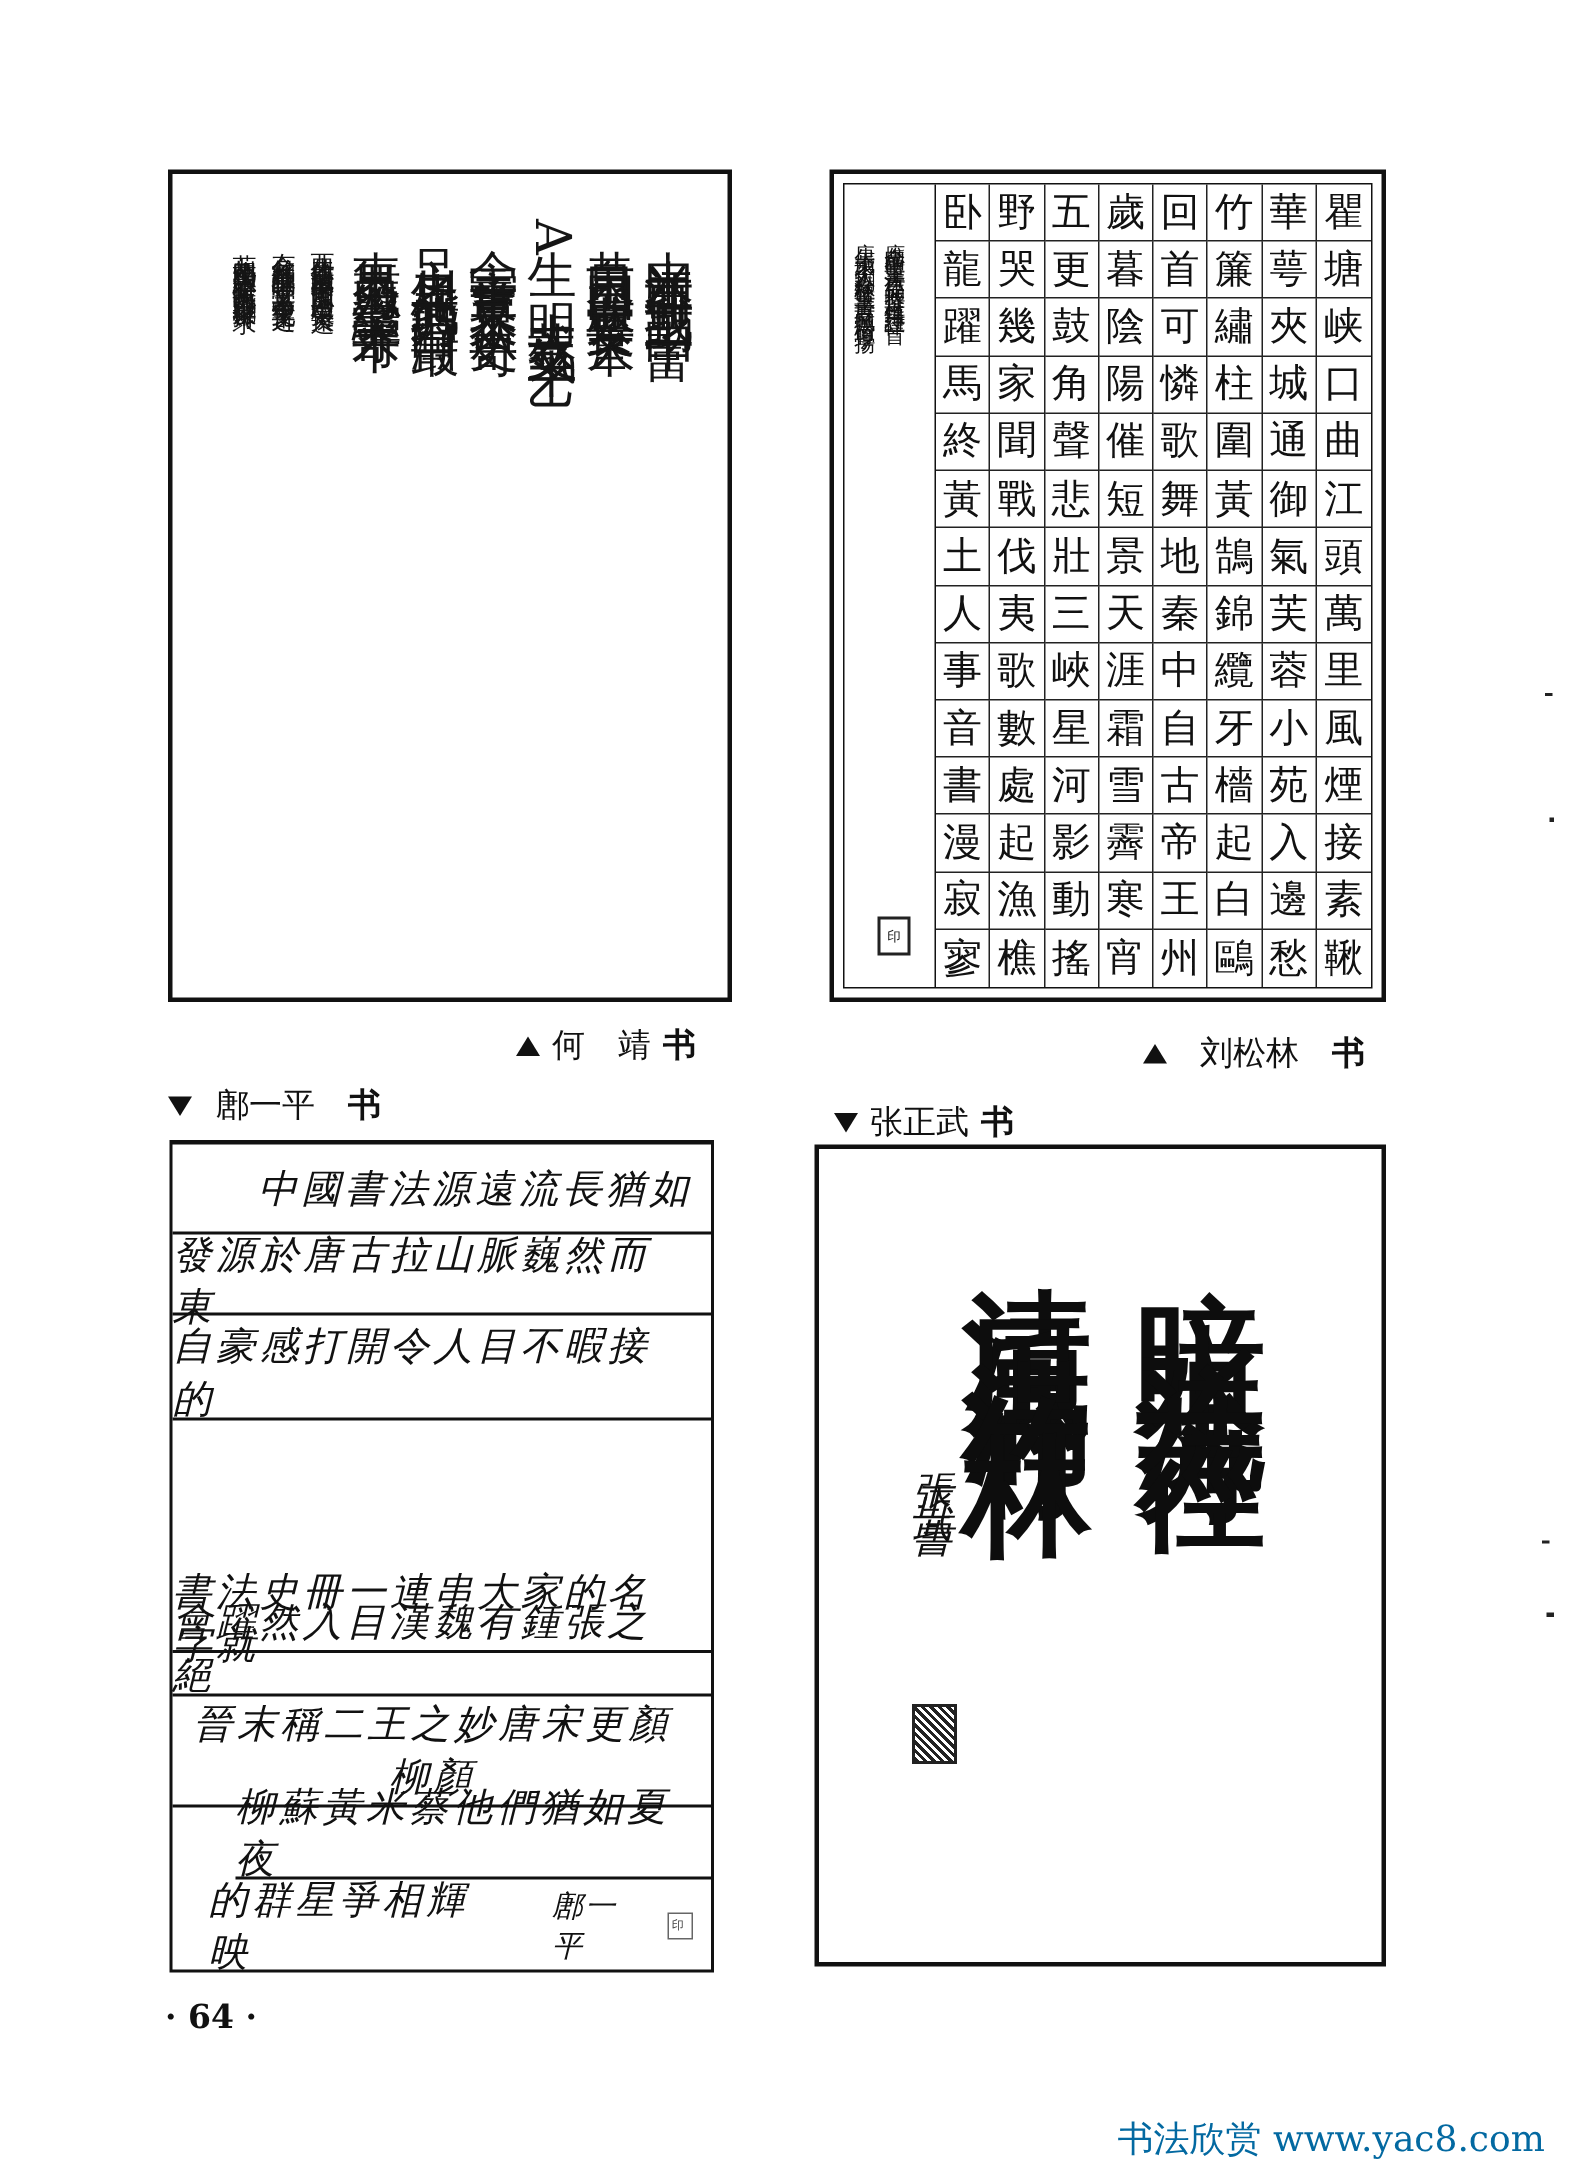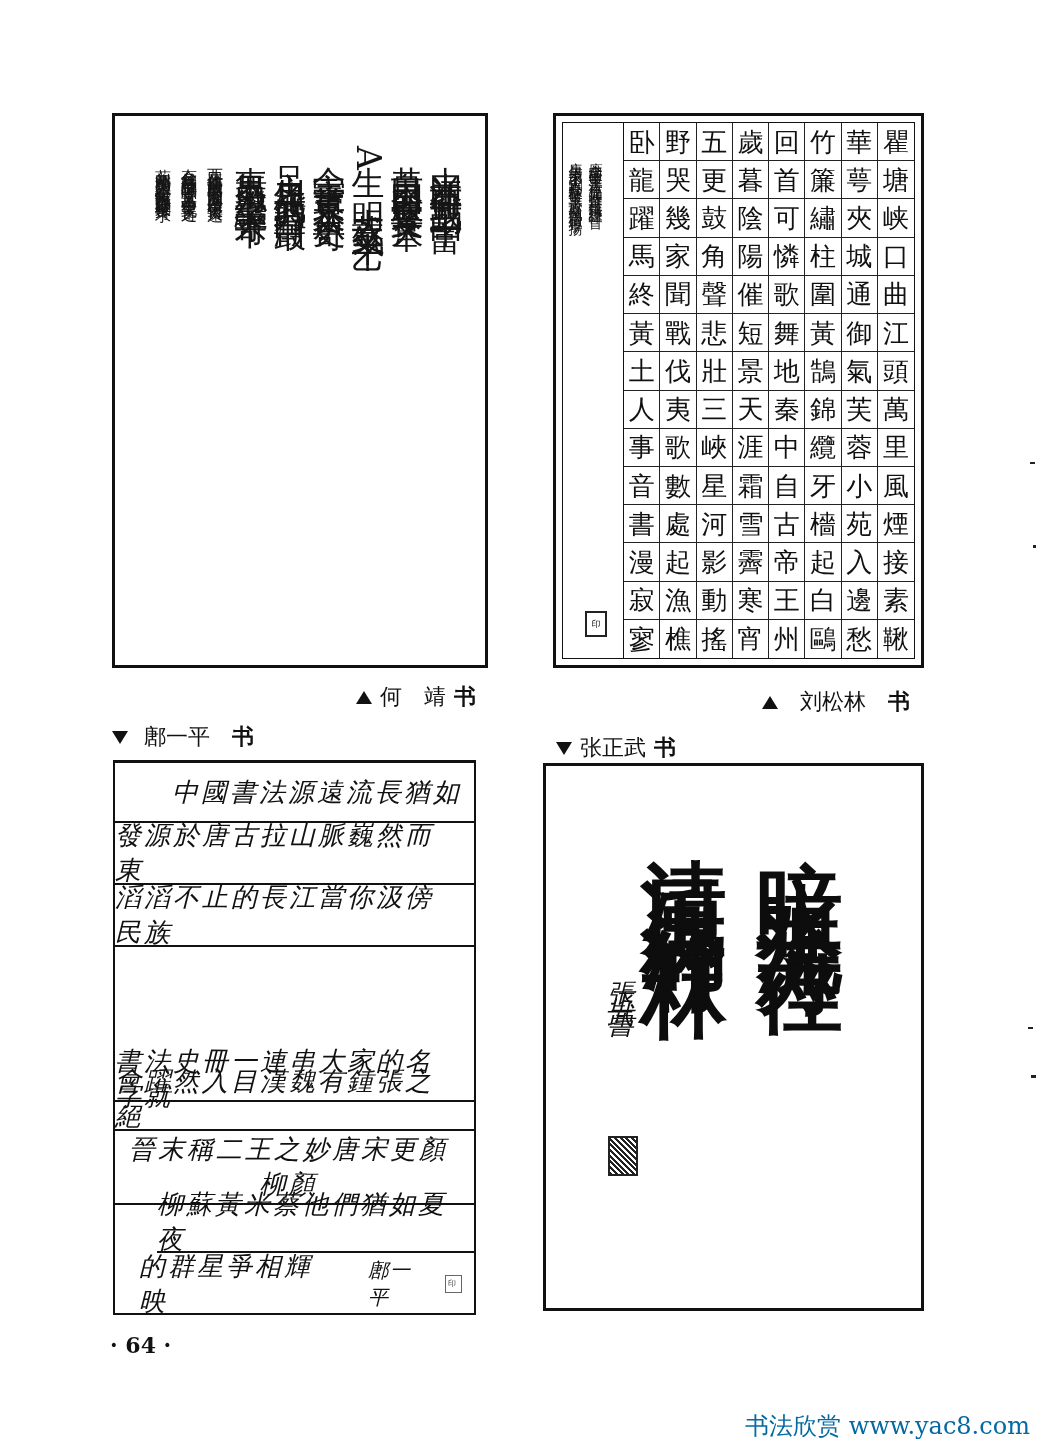--- a/index.html
+++ b/index.html
@@ -61,21 +61,21 @@
     <div class="col">金宇寶寶東禾又从史奇</div>
     <div class="col">足之川昆武鐁乃白漸最</div>
     <div class="col">東舞虫乃學繼呈守奇不</div>
   </div>
   <div class="inscr" style="left:40px;">
     <div class="col">西来仕作冊殷契周甲骨同源周国殷禮史張大遠</div>
     <div class="col">有金銘耀乾坤鳴呼甲骨文字當為中華文化之奇</div>
     <div class="col">葩九州萬國學人心折復難咏西人聯翩來探奇求</div>
   </div>
 </div>
-<div class="caption" style="left:356px; top:682px;">
+<div class="caption" style="left:344px; top:682px;">
   <span class="tri-up"></span>
   <span>何　靖</span>
   <span class="shu">书</span>
 </div>
 
 <div class="panel" id="p-liu">
   <div class="inner">
     <div class="side">
       <div class="col">應全國硬筆書法作品展持選杜甫錄詩律二首</div>
       <div class="col">庚午歲末望人劉松林硬筆書於古南城常樹竹學揚</div>
@@ -203,22 +203,22 @@
   <span class="shu" style="margin-left:14px;">书</span>
 </div>
 
 <div class="caption" style="left:112px; top:722px;">
   <span class="tri-down"></span>
   <span style="margin-left:8px;">鄌一平</span>
   <span class="shu" style="margin-left:14px;">书</span>
 </div>
 <div class="panel" id="p-zhu">
   <div class="row" style="top:0px; height:60px;">中國書法源遠流長猶如</div>
-  <div class="row" style="top:60px; height:62px;font-style:italic;">發源於唐古拉山脈巍然而東</div>
-  <div class="row" style="top:122px; height:62px;">滔滔不止的長江當你汲傍民族</div>
+  <div class="row" style="top:70px; height:44px;font-style:italic;">發源於唐古拉山脈巍然而東</div>
+  <div class="row" style="top:122px; height:62px;">自豪感打開令人目不暇接的</div>
   <div class="row" style="top:254px; height:44px;margin-top:41px;">書法史冊一連串大家的名字就</div>
   <div class="row" style="top:306px; height:62px;">會躍然入目漢魏有鍾張之絕</div>
   <div class="row" style="top:368px; height:74px;text-align:center;">晉末稱二王之妙唐宋更顏柳顏</div>
   <div class="row" style="top:430px; height:60px;margin-left:42px;">柳蘇黃米蔡他們猶如夏夜</div>
   <div class="row left" style="top:490px; height:61px; border-bottom:none;">
     <span>的群星爭相輝映</span>
     <span class="sig">鄌一平</span>
     <span class="seal">印</span>
   </div>
 </div>

